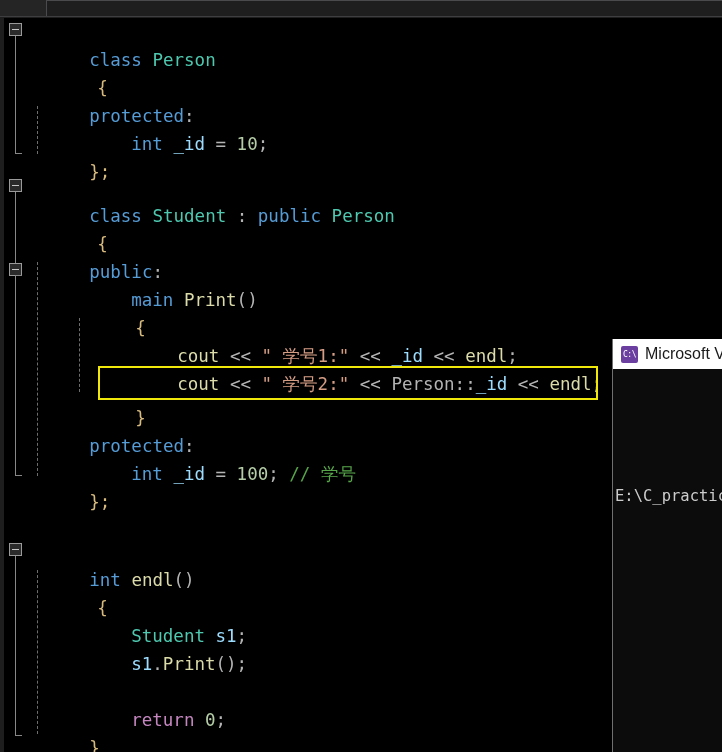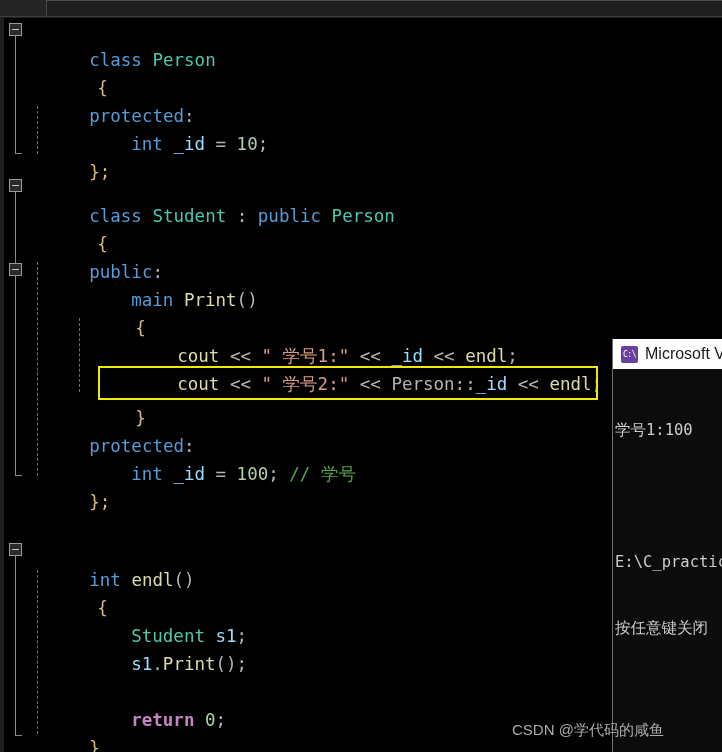--- a/index.html
+++ b/index.html
@@ -57,21 +57,21 @@
 
   
   .kw   { color: #569cd6; }   
   .type { color: #4ec9b0; }   
   .fn   { color: #dcdcaa; }   
   .var  { color: #9cdcfe; }   
   .num  { color: #b5cea8; text-align: right; }   
   .str  { color: #d69d85; }   
   .op   { color: #b4b4b4; }   
   .cmt  { color: #57a64a; }   
-  .ret  { color: #c586c0; font-weight: bold; }   
+  .ret  { color: #c586c0; }   
   .brace{ color: #d7ba7d; }
 
   
   .foldbox {
     position: absolute;
     left: 5px;
     width: 13px; height: 13px;
     border: 1px solid #9a9a9a;
     background: #2b2b2b;
     box-sizing: border-box;
@@ -295,22 +295,19 @@
   </div>
 
   <div id="console">
     <div id="console-title">
       <div id="console-icon">
           <span>C:\</span>
         </div>
       <div id="console-title-text">Microsoft V</div>
     </div>
     <div id="console-body">
-      <div class="cline">学号1:100</div>
       <div class="cblank"></div>
       <div class="cline">E:\C_practic</div>
-      <div class="cline">按任意键关闭</div>
     </div>
   </div>
 
-  <div id="watermark">CSDN @学代码的咸鱼</div>
 
 </div>
 
 </body></html>

